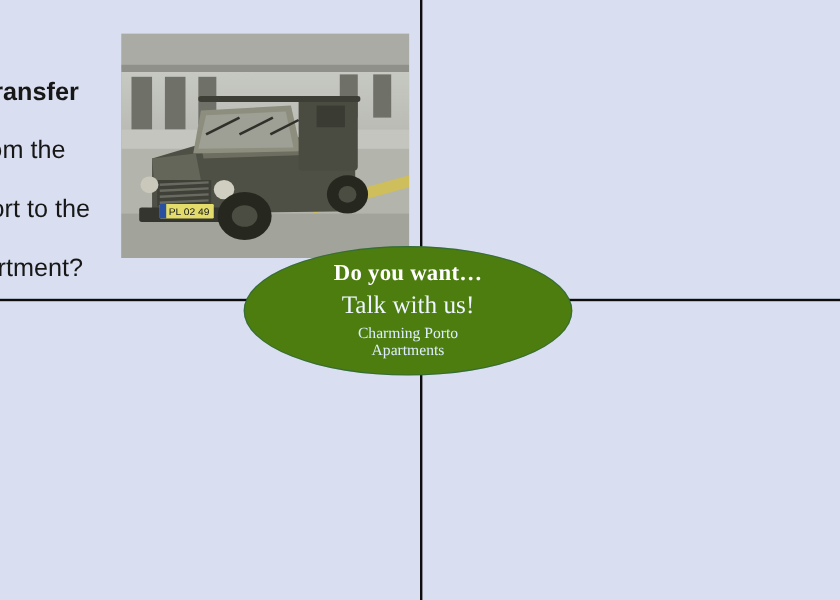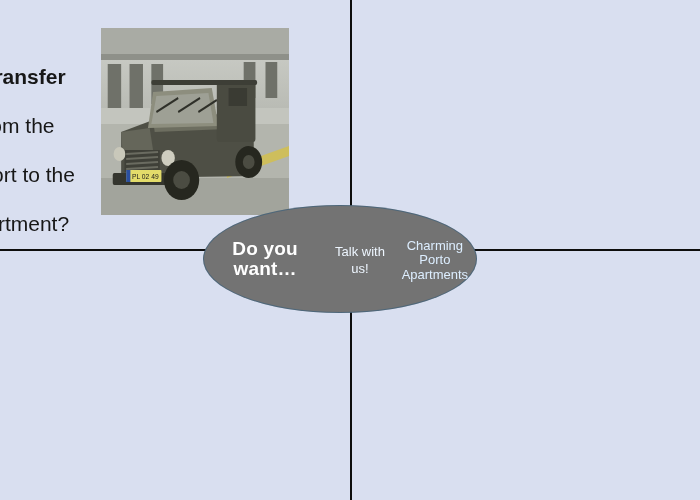--- a/index.html
+++ b/index.html
@@ -63,50 +63,51 @@
     text-align: center;
   }
   #cap-tl .l1 { font-weight: bold; }
 
   
   .photo {
     position: absolute;
     overflow: hidden;
     background: #b9b9b0;
   }
-  #photo-jeep     { left: 101px; top: 28px;  width: 188px; height: 187px; }
+  #photo-jeep     { left: 101px; top: 28px;  width: 240px; height: 187px; }
 
   .photo > svg { display: block; width: 100%; height: 100%; }
 
   
   #center-ellipse {
     position: absolute;
     left: 203px;
     top: 205px;
     width: 274px;
     height: 108px;
     border-radius: 50%;
-    background: #737373;
+    background: #4d7c0f;
     z-index: 10;
     display: flex;
-    flex-direction: row;
+    flex-direction: column;
     align-items: center;
     justify-content: center;
     text-align: center;
     box-shadow: 0 0 0 1px rgba(10,80,135,0.35) inset;
+    font-family: Liberation Serif, serif;
   }
   #ellipse-line1 {
     font-size: 19px;
     font-weight: bold;
     color: #ffffff;
     line-height: 1.05;
     letter-spacing: 0.2px;
   }
   #ellipse-line2 {
-    font-size: 13px;
+    font-size: 21px;
     color: #eef6ff;
     line-height: 1.25;
     margin-top: 3px;
   }
   #ellipse-line3 {
     font-size: 13px;
     color: #ddeeff;
     line-height: 1.12;
     margin-top: 3px;
   }

